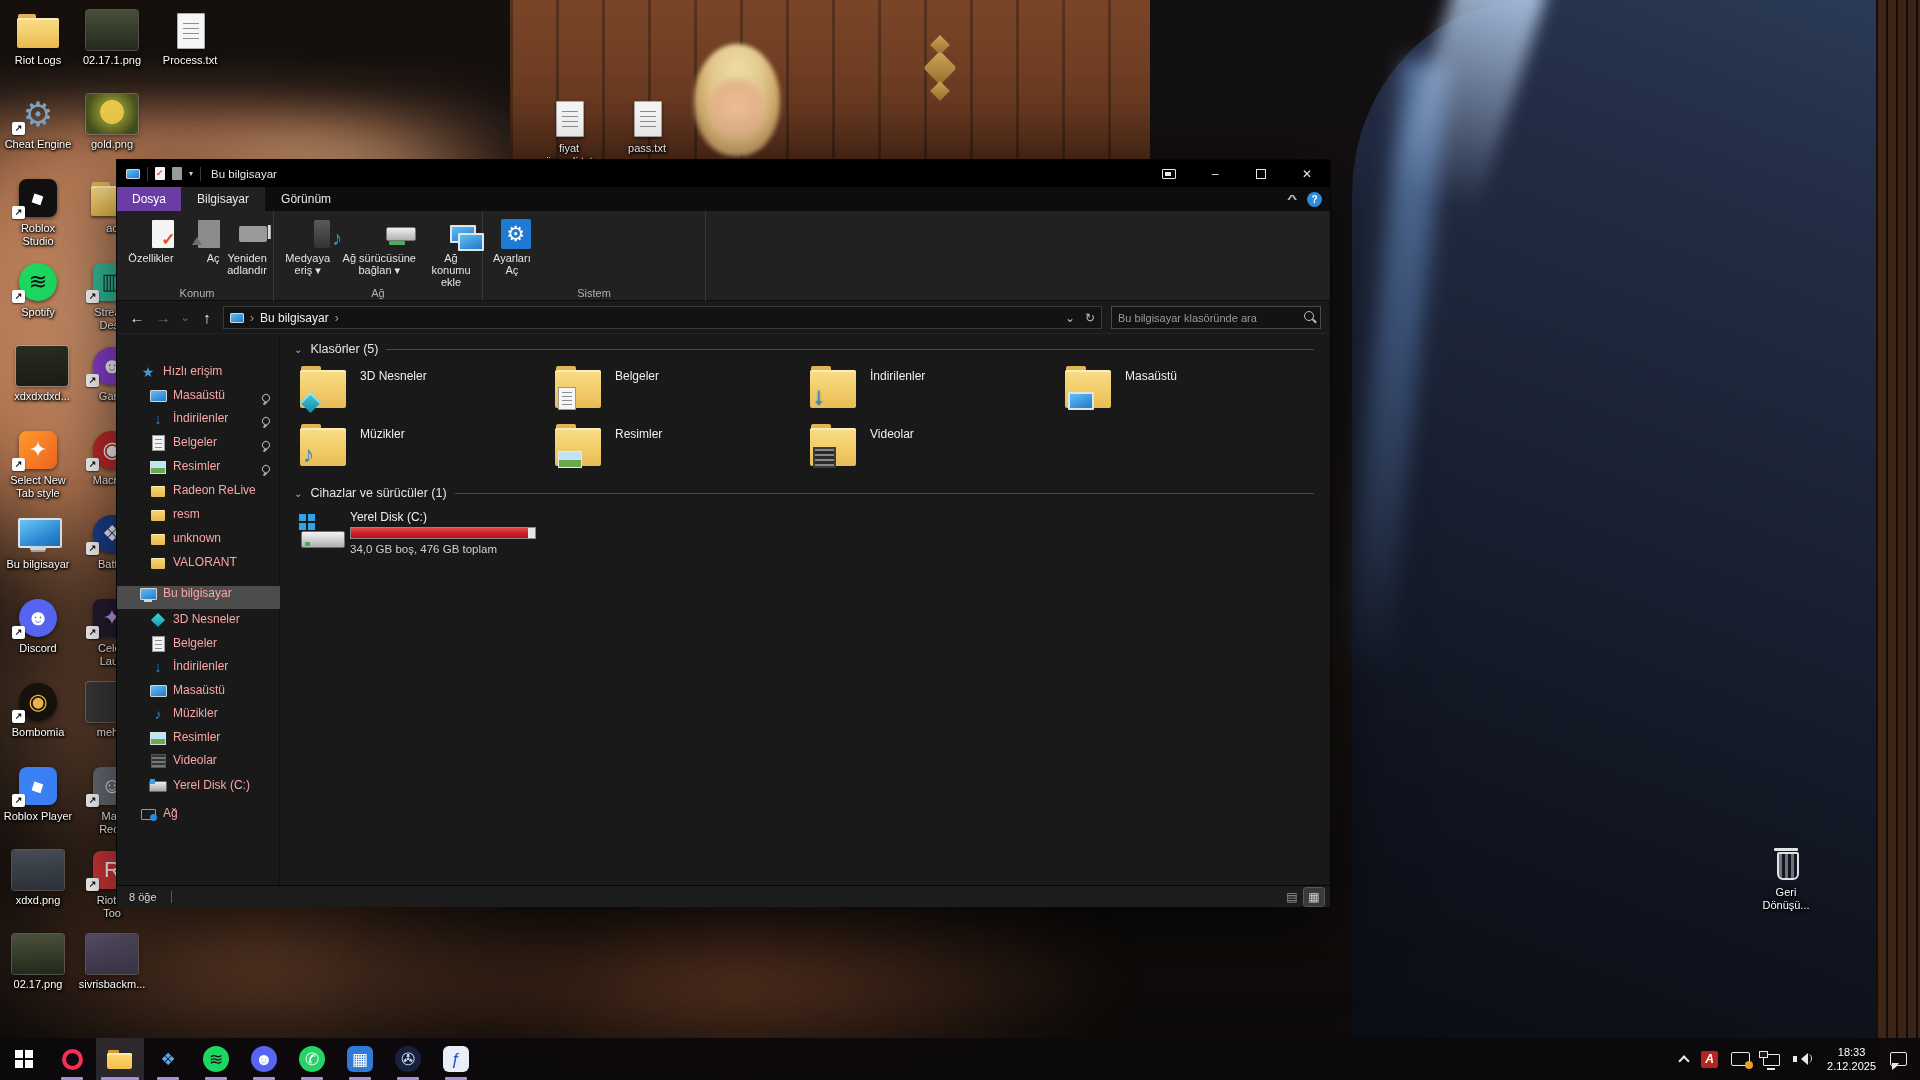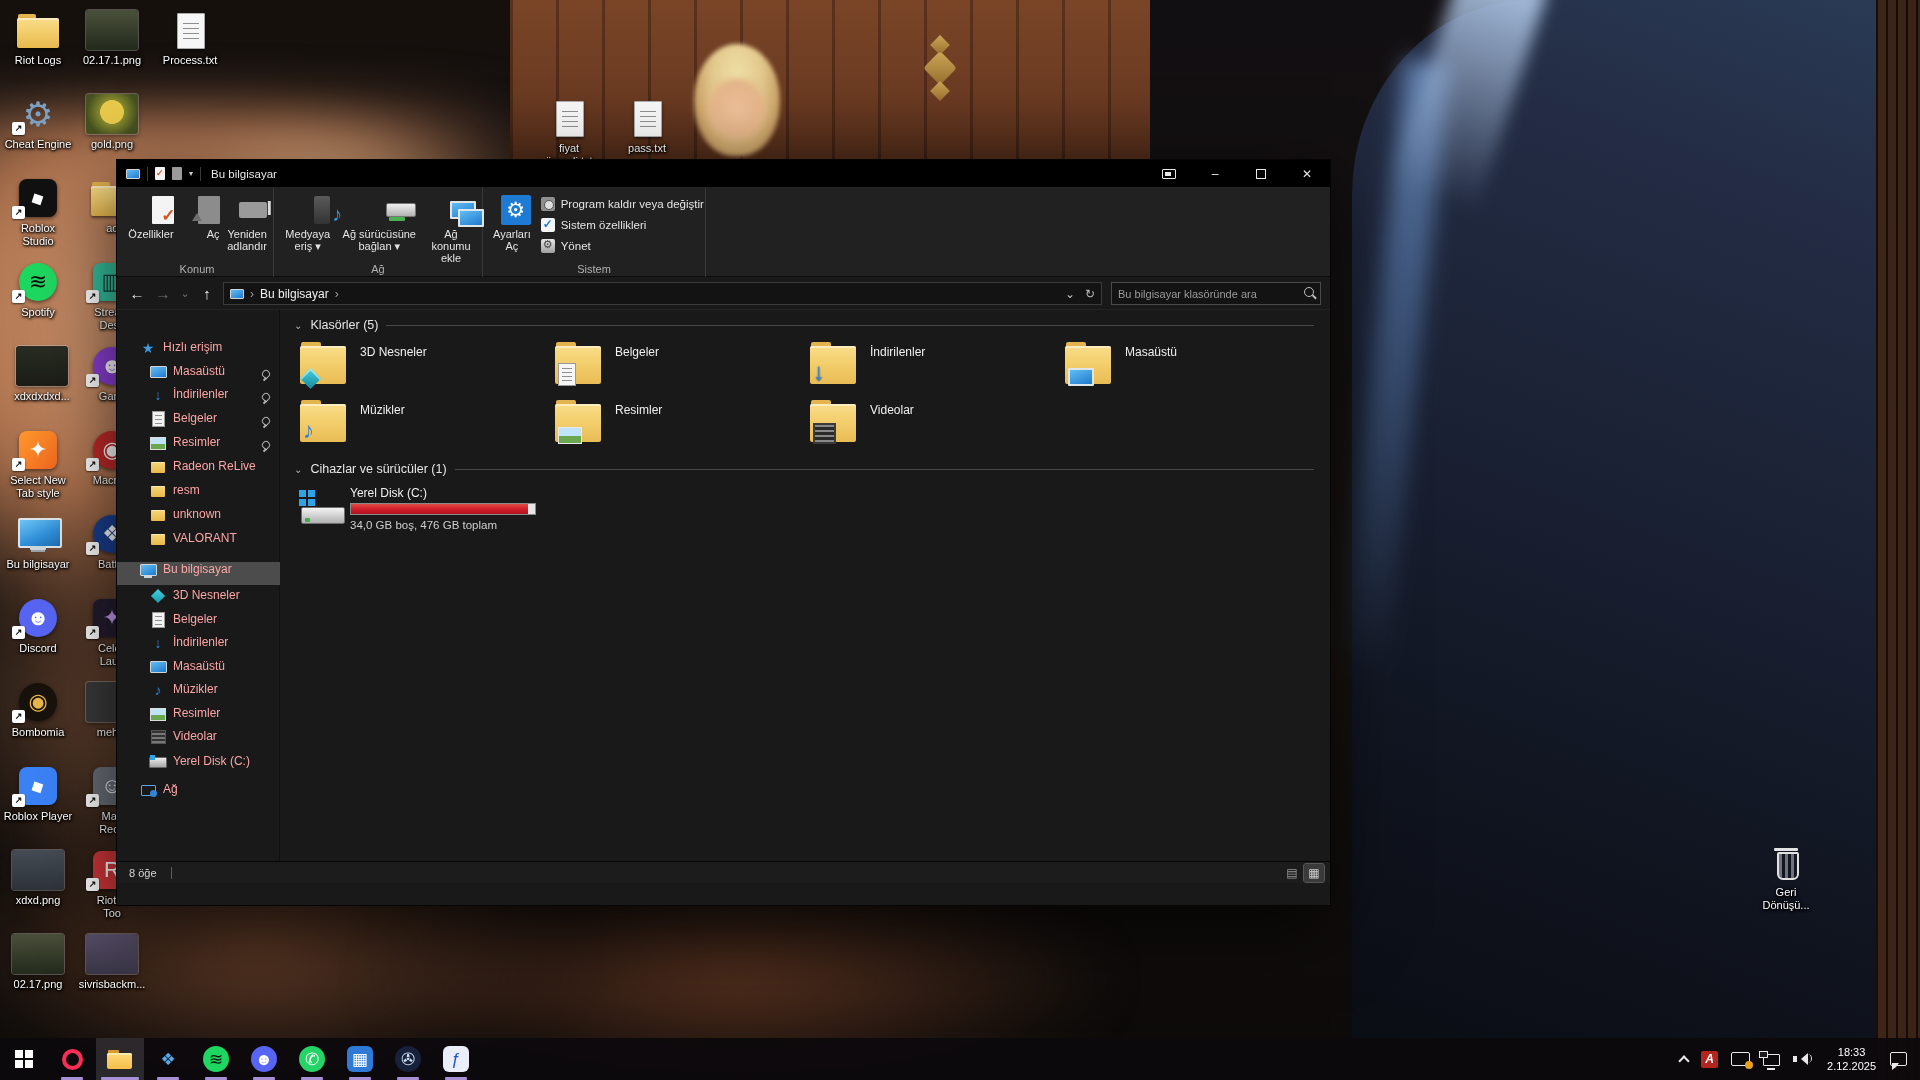--- a/index.html
+++ b/index.html
@@ -588,20 +588,29 @@
           <span class="screen-glyph"></span>
         </span>
       <span class="cbtn">–</span>
       <span class="cbtn">
           <span class="max-glyph"></span>
         </span>
       <span class="cbtn">✕</span>
     </div>
   </div>
 
+  <div class="tabrow">
+    <span class="tab file">Dosya</span>
+    <span class="tab active">Bilgisayar</span>
+    <span class="tab">Görünüm</span>
+    <span class="right-tools">
+      <span class="collapse-btn">^</span>
+      <span class="help-btn">?</span>
+    </span>
+  </div>
 
   <div class="ribbon">
     <div class="rgroup" style="left:4px;width:153px;">
       <div class="rbtns">
         <div class="rbtn">
           <span class="ri">
               <span class="ri-props"></span>
             </span>
           <span class="rl">
               <div>Özellikler</div>
@@ -667,34 +676,20 @@
           <div class="rbtn">
             <span class="ri">
                 <span class="ri-settings"></span>
               </span>
             <span class="rl">
                 <div>Ayarları</div>
                 <div>Aç</div>
               </span>
           </div>
         </div>
-        <div class="rsmalls">
-          <div class="rsmall">
-            <span class="rs rs-uninstall"></span>
-            <span>Program kaldır veya değiştir</span>
-          </div>
-          <div class="rsmall">
-            <span class="rs rs-sysprops"></span>
-            <span>Sistem özellikleri</span>
-          </div>
-          <div class="rsmall">
-            <span class="rs rs-manage"></span>
-            <span>Yönet</span>
-          </div>
-        </div>
       </div>
       <div class="glabel">Sistem</div>
     </div>
   </div>
 
   <div class="addrrow">
     <div class="nav-cluster">
       <span class="navbtn">←</span>
       <span class="navbtn dim">→</span>
       <span class="navbtn dim small">⌄</span>

